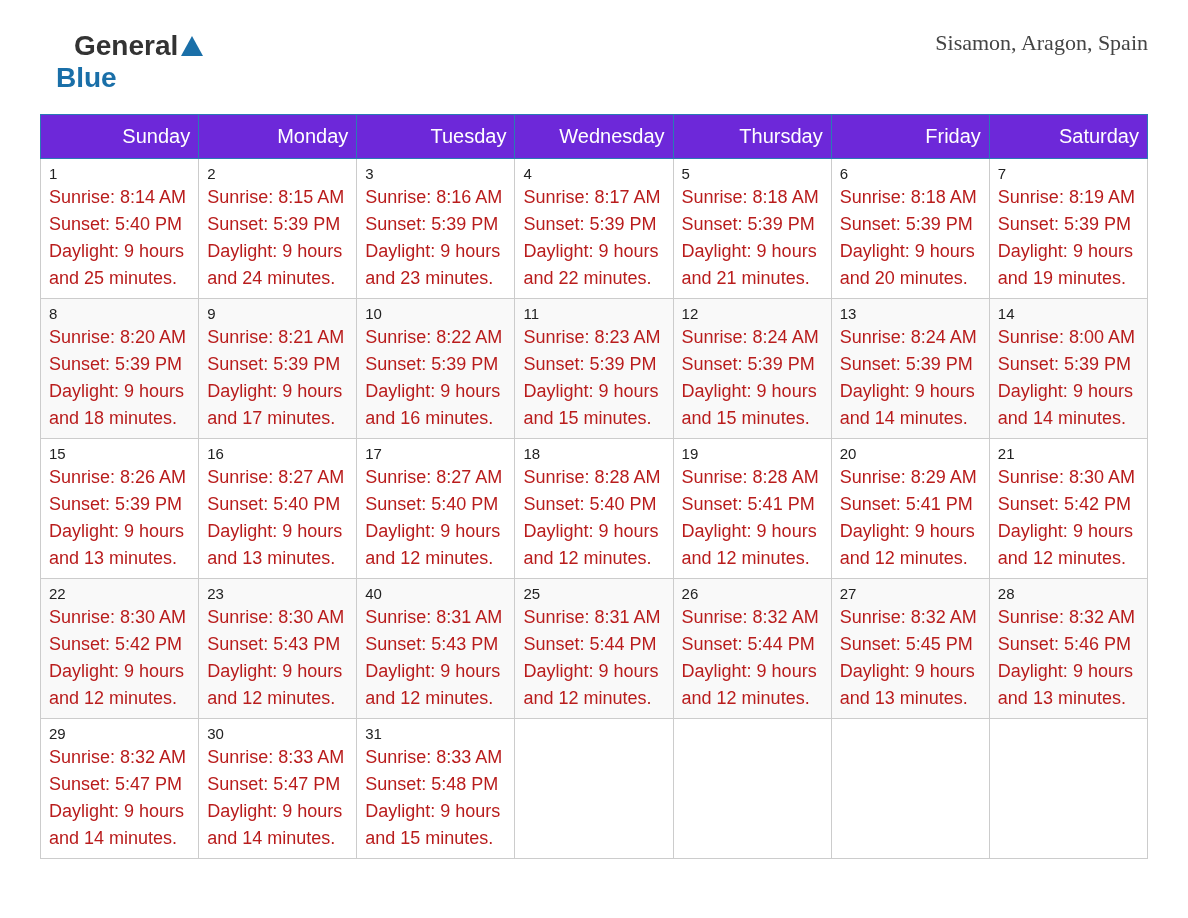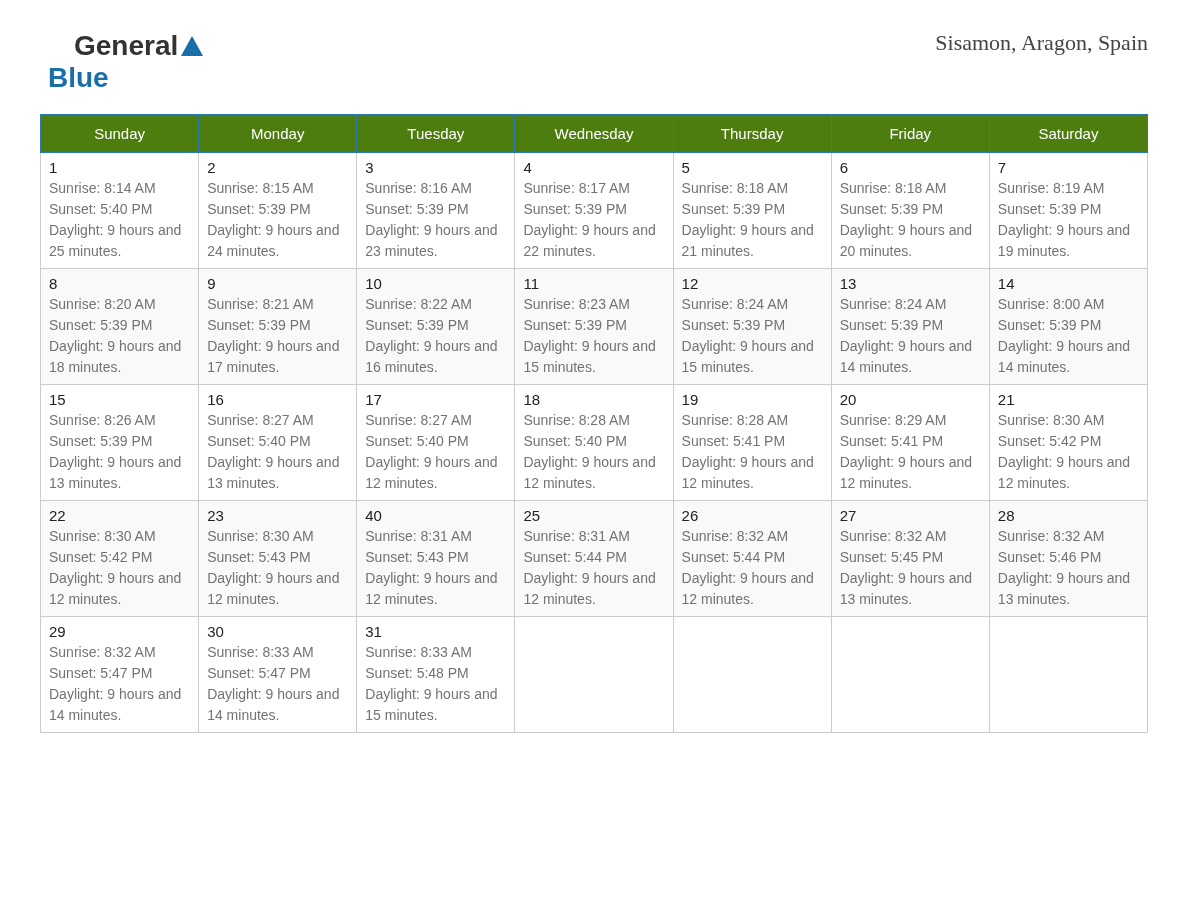--- a/index.html
+++ b/index.html
@@ -40,46 +40,46 @@
       font-size: 22px;
       color: #444;
       font-family: Georgia, serif;
     }
     table {
       width: 100%;
       border-collapse: collapse;
       table-layout: fixed;
     }
     thead tr th {
-      background-color: #4d7c0f;
+      background-color: #6d28d9;
       color: #fff;
       padding: 10px 8px;
-      font-size: 15px;
+      font-size: 20px;
       font-weight: normal;
-      text-align: center;
+      text-align: right;
       border: 1px solid #2a7ab5;
     }
     tbody tr td {
       border: 1px solid #ccc;
       vertical-align: top;
       padding: 6px 8px;
       font-size: 13px;
       color: #333;
       height: 105px;
     }
     .day-num {
       font-size: 15px;
       color: #222;
       display: block;
       margin-bottom: 2px;
     }
     .day-info {
-      font-size: 14px;
+      font-size: 18px;
       line-height: 1.5;
-      color: #737373;
+      color: #b91c1c;
     }
     tbody tr:nth-child(even) td {
       background: #f9f9f9;
     }
     tbody tr td.empty {
       background: #fff;
     }
     .logo-line {
       display: flex;
       align-items: center;
@@ -102,21 +102,21 @@
 <div class="header">
   <div class="logo">
     <div class="logo-line">
       <span class="logo-general">General</span>
       <span class="logo-icon">
         <svg width="22" height="20" viewBox="0 0 22 20">
           <polygon points="11,0 22,20 0,20" fill="#1a6fa8"></polygon>
         </svg>
       </span>
     </div>
-    <span class="logo-blue" style="margin-left:8px;">Blue</span>
+    <span class="logo-blue" style="margin-left:16px;">Blue</span>
   </div>
   <div class="title-area">
     <div class="location">Sisamon, Aragon, Spain</div>
   </div>
 </div>
 
 <table>
   <thead>
     <tr>
     <th>Sunday</th>

